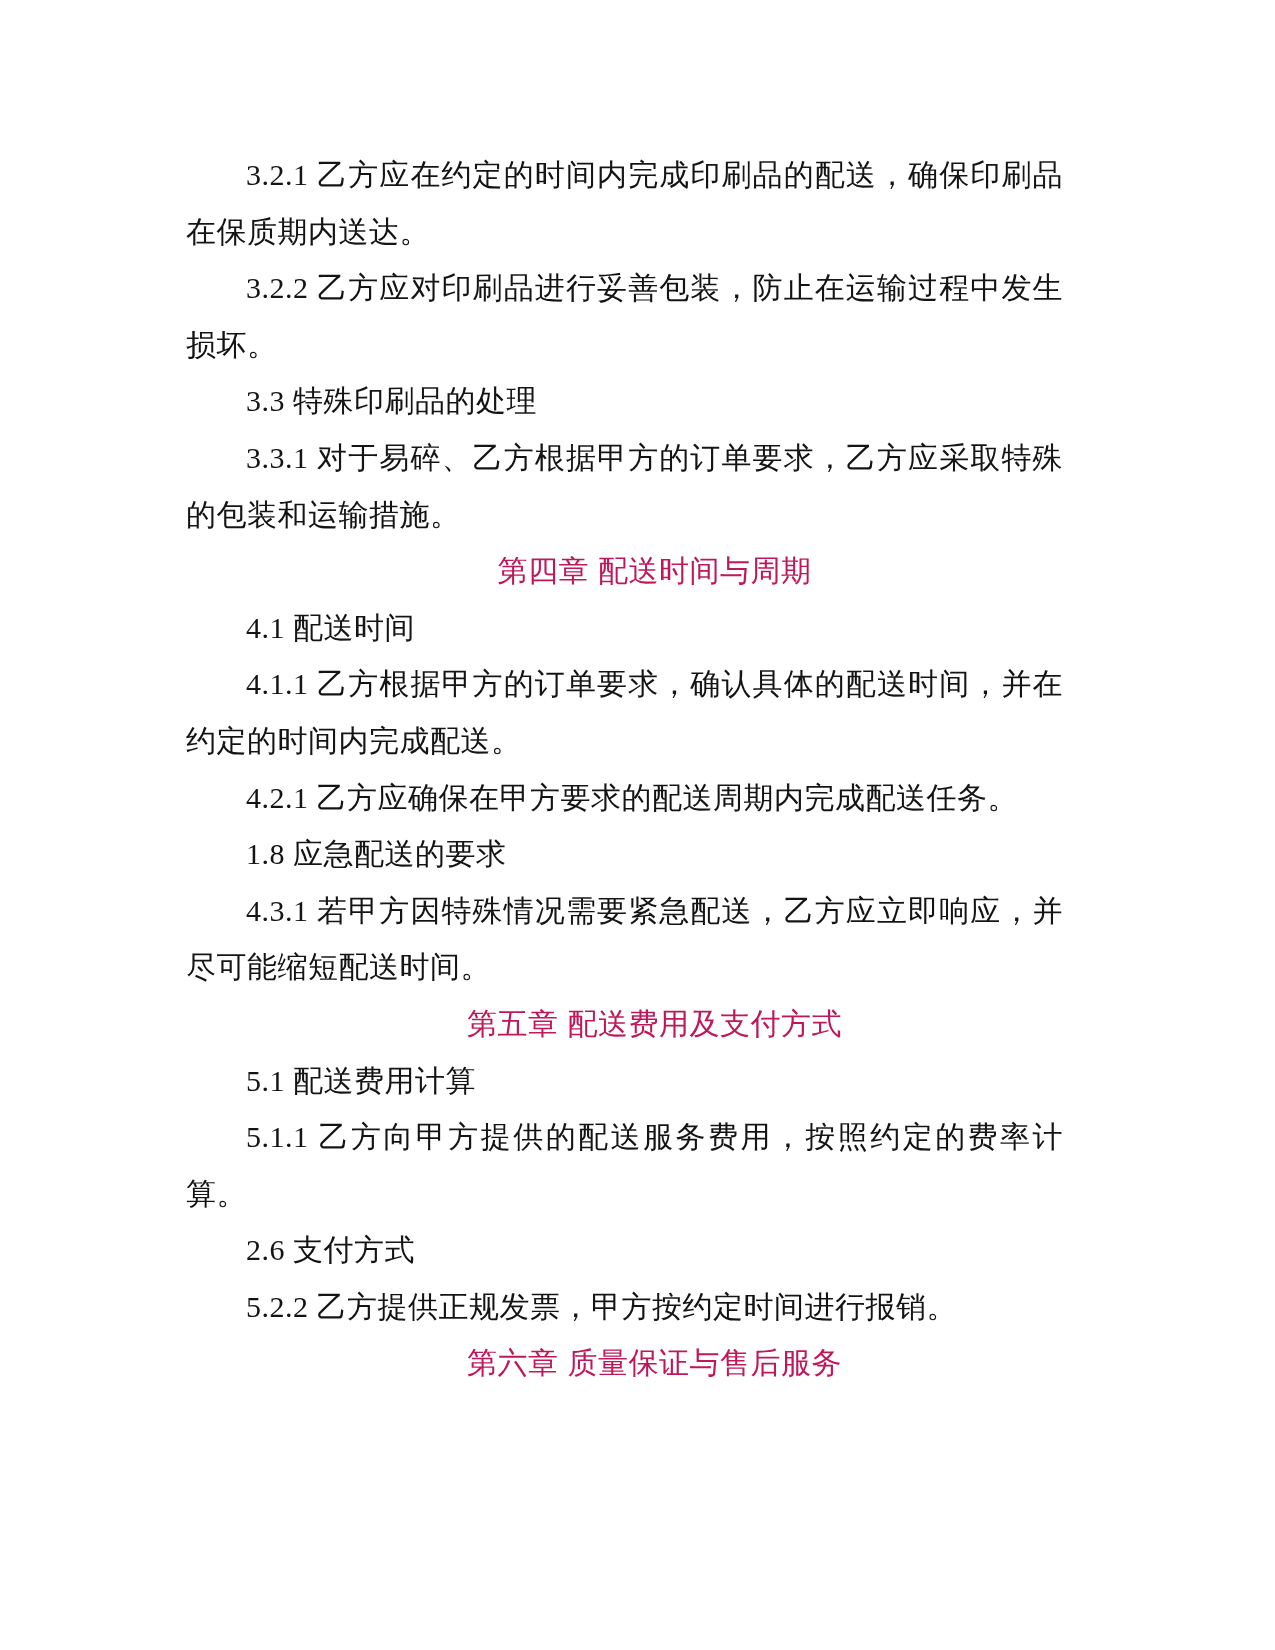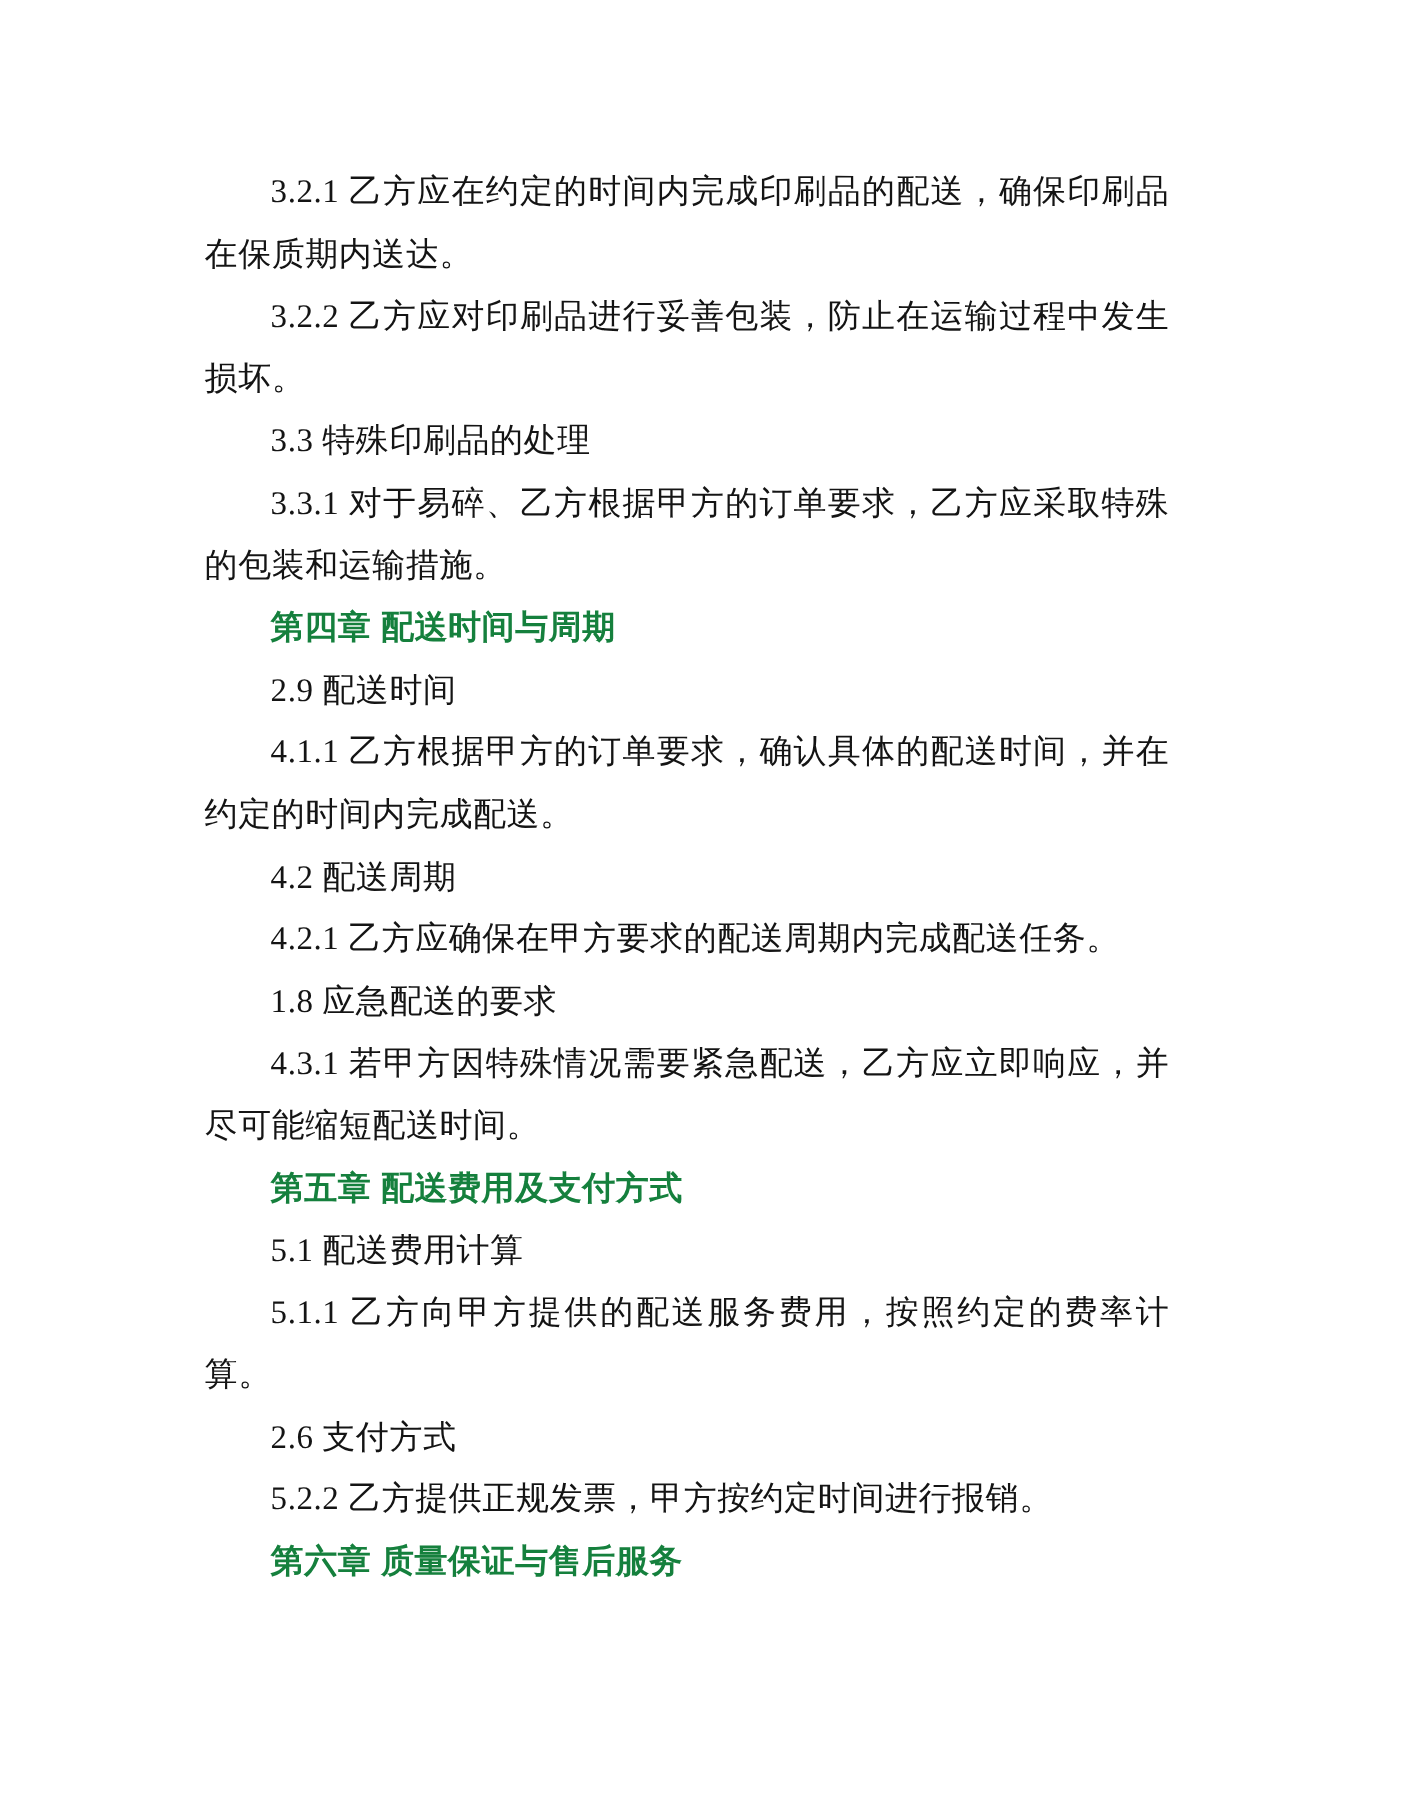--- a/index.html
+++ b/index.html
@@ -32,38 +32,37 @@
     text-align: justify;
     letter-spacing: 0.5px;
   }
   .text-area p {
     margin: 0;
     padding: 0;
     text-indent: 2em;
   }
   .text-area p.heading {
     font-family: "Liberation Sans", "DejaVu Sans", sans-serif;
-    font-weight: bold;
-    text-align: left;
-    color: #15803d;
+    font-weight: normal;
+    text-align: center;
+    color: #be185d;
   }
 </style>
 </head>
 <body>
 
 <div class="page">
   <div class="text-area">
     <p class="body">3.2.1 乙方应在约定的时间内完成印刷品的配送，确保印刷品在保质期内送达。</p>
     <p class="body">3.2.2 乙方应对印刷品进行妥善包装，防止在运输过程中发生损坏。</p>
     <p class="body">3.3 特殊印刷品的处理</p>
     <p class="body">3.3.1 对于易碎、乙方根据甲方的订单要求，乙方应采取特殊的包装和运输措施。</p>
     <p class="heading">第四章 配送时间与周期</p>
-    <p class="body">2.9 配送时间</p>
+    <p class="body">4.1 配送时间</p>
     <p class="body">4.1.1 乙方根据甲方的订单要求，确认具体的配送时间，并在约定的时间内完成配送。</p>
-    <p class="body">4.2 配送周期</p>
     <p class="body">4.2.1 乙方应确保在甲方要求的配送周期内完成配送任务。</p>
     <p class="body">1.8 应急配送的要求</p>
     <p class="body">4.3.1 若甲方因特殊情况需要紧急配送，乙方应立即响应，并尽可能缩短配送时间。</p>
     <p class="heading">第五章 配送费用及支付方式</p>
     <p class="body">5.1 配送费用计算</p>
     <p class="body">5.1.1 乙方向甲方提供的配送服务费用，按照约定的费率计算。</p>
     <p class="body">2.6 支付方式</p>
     <p class="body">5.2.2 乙方提供正规发票，甲方按约定时间进行报销。</p>
     <p class="heading">第六章 质量保证与售后服务</p>
   </div>

